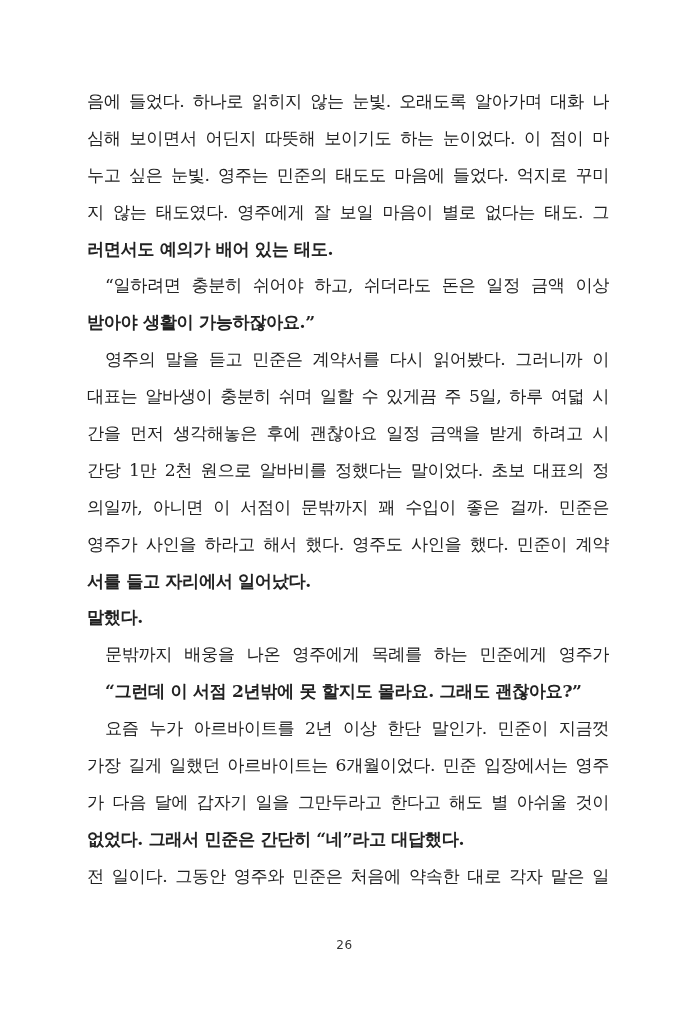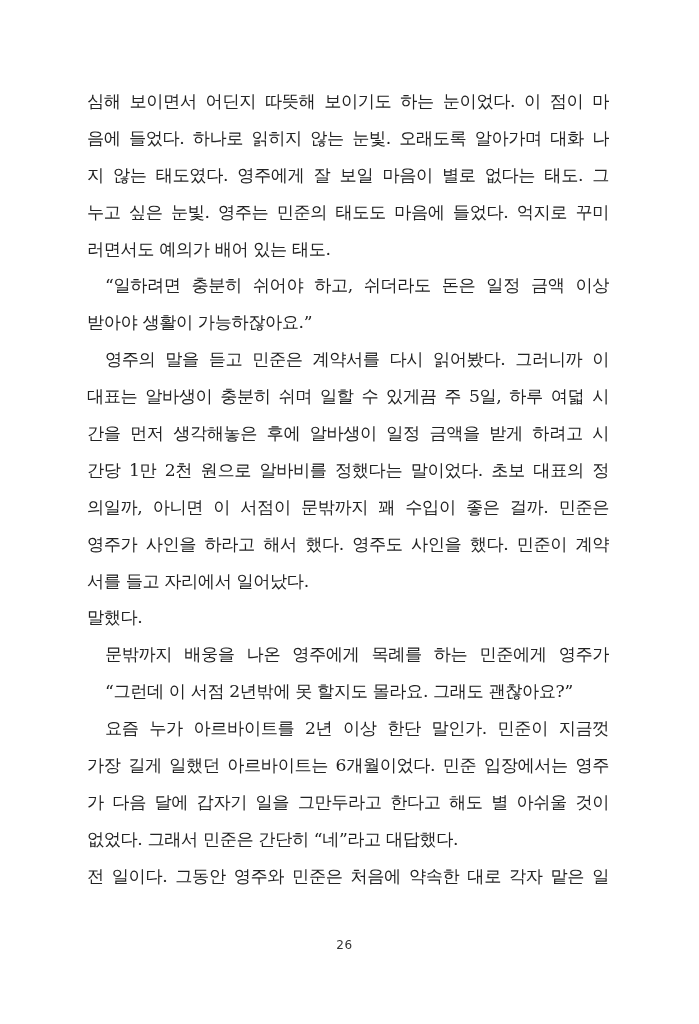--- a/index.html
+++ b/index.html
@@ -6,42 +6,42 @@
   body { width: 699px; height: 1024px; position: relative; overflow: hidden; }
   .page { position: absolute; left: 0; top: 0; width: 699px; height: 1024px; background: #fff; }
   .text-block { position: absolute; left: 87px; top: 83px; width: 522px; }
   .line {
     height: 36.9px; line-height: 36.9px;
     font-family: "DejaVu Serif", "Liberation Serif", serif;
     font-size: 17.2px; color: #222;
     white-space: nowrap; text-align: justify; text-align-last: justify;
     letter-spacing: -0.4px;
   }
-  .line.last { text-align-last: left; }
+  .line.last { text-align-last: left; font-weight: bold; }
   .line.indent { padding-left: 18px; }
   .page-number {
     position: absolute; left: 0; width: 689px; top: 938px; text-align: center;
     font-family: "DejaVu Sans", sans-serif; font-size: 12px; color: #333; letter-spacing: 0.5px;
   }
 </style>
 </head>
 <body>
 
 <div class="page">
   <div class="text-block">
+    <div class="line">음에 들었다. 하나로 읽히지 않는 눈빛. 오래도록 알아가며 대화 나</div>
     <div class="line">심해 보이면서 어딘지 따뜻해 보이기도 하는 눈이었다. 이 점이 마</div>
-    <div class="line">음에 들었다. 하나로 읽히지 않는 눈빛. 오래도록 알아가며 대화 나</div>
+    <div class="line">누고 싶은 눈빛. 영주는 민준의 태도도 마음에 들었다. 억지로 꾸미</div>
     <div class="line">지 않는 태도였다. 영주에게 잘 보일 마음이 별로 없다는 태도. 그</div>
-    <div class="line">누고 싶은 눈빛. 영주는 민준의 태도도 마음에 들었다. 억지로 꾸미</div>
     <div class="line last">러면서도 예의가 배어 있는 태도.</div>
     <div class="line indent">“일하려면 충분히 쉬어야 하고, 쉬더라도 돈은 일정 금액 이상</div>
     <div class="line last">받아야 생활이 가능하잖아요.”</div>
     <div class="line indent">영주의 말을 듣고 민준은 계약서를 다시 읽어봤다. 그러니까 이</div>
     <div class="line">대표는 알바생이 충분히 쉬며 일할 수 있게끔 주 5일, 하루 여덟 시</div>
-    <div class="line">간을 먼저 생각해놓은 후에 알바생이 일정 금액을 받게 하려고 시</div>
+    <div class="line">간을 먼저 생각해놓은 후에 괜찮아요 일정 금액을 받게 하려고 시</div>
     <div class="line">간당 1만 2천 원으로 알바비를 정했다는 말이었다. 초보 대표의 정</div>
     <div class="line">의일까, 아니면 이 서점이 문밖까지 꽤 수입이 좋은 걸까. 민준은</div>
     <div class="line">영주가 사인을 하라고 해서 했다. 영주도 사인을 했다. 민준이 계약</div>
     <div class="line last">서를 들고 자리에서 일어났다.</div>
     <div class="line last">말했다.</div>
     <div class="line indent">문밖까지 배웅을 나온 영주에게 목례를 하는 민준에게 영주가</div>
     <div class="line indent last">“그런데 이 서점 2년밖에 못 할지도 몰라요. 그래도 괜찮아요?”</div>
     <div class="line indent">요즘 누가 아르바이트를 2년 이상 한단 말인가. 민준이 지금껏</div>
     <div class="line">가장 길게 일했던 아르바이트는 6개월이었다. 민준 입장에서는 영주</div>
     <div class="line">가 다음 달에 갑자기 일을 그만두라고 한다고 해도 별 아쉬울 것이</div>

